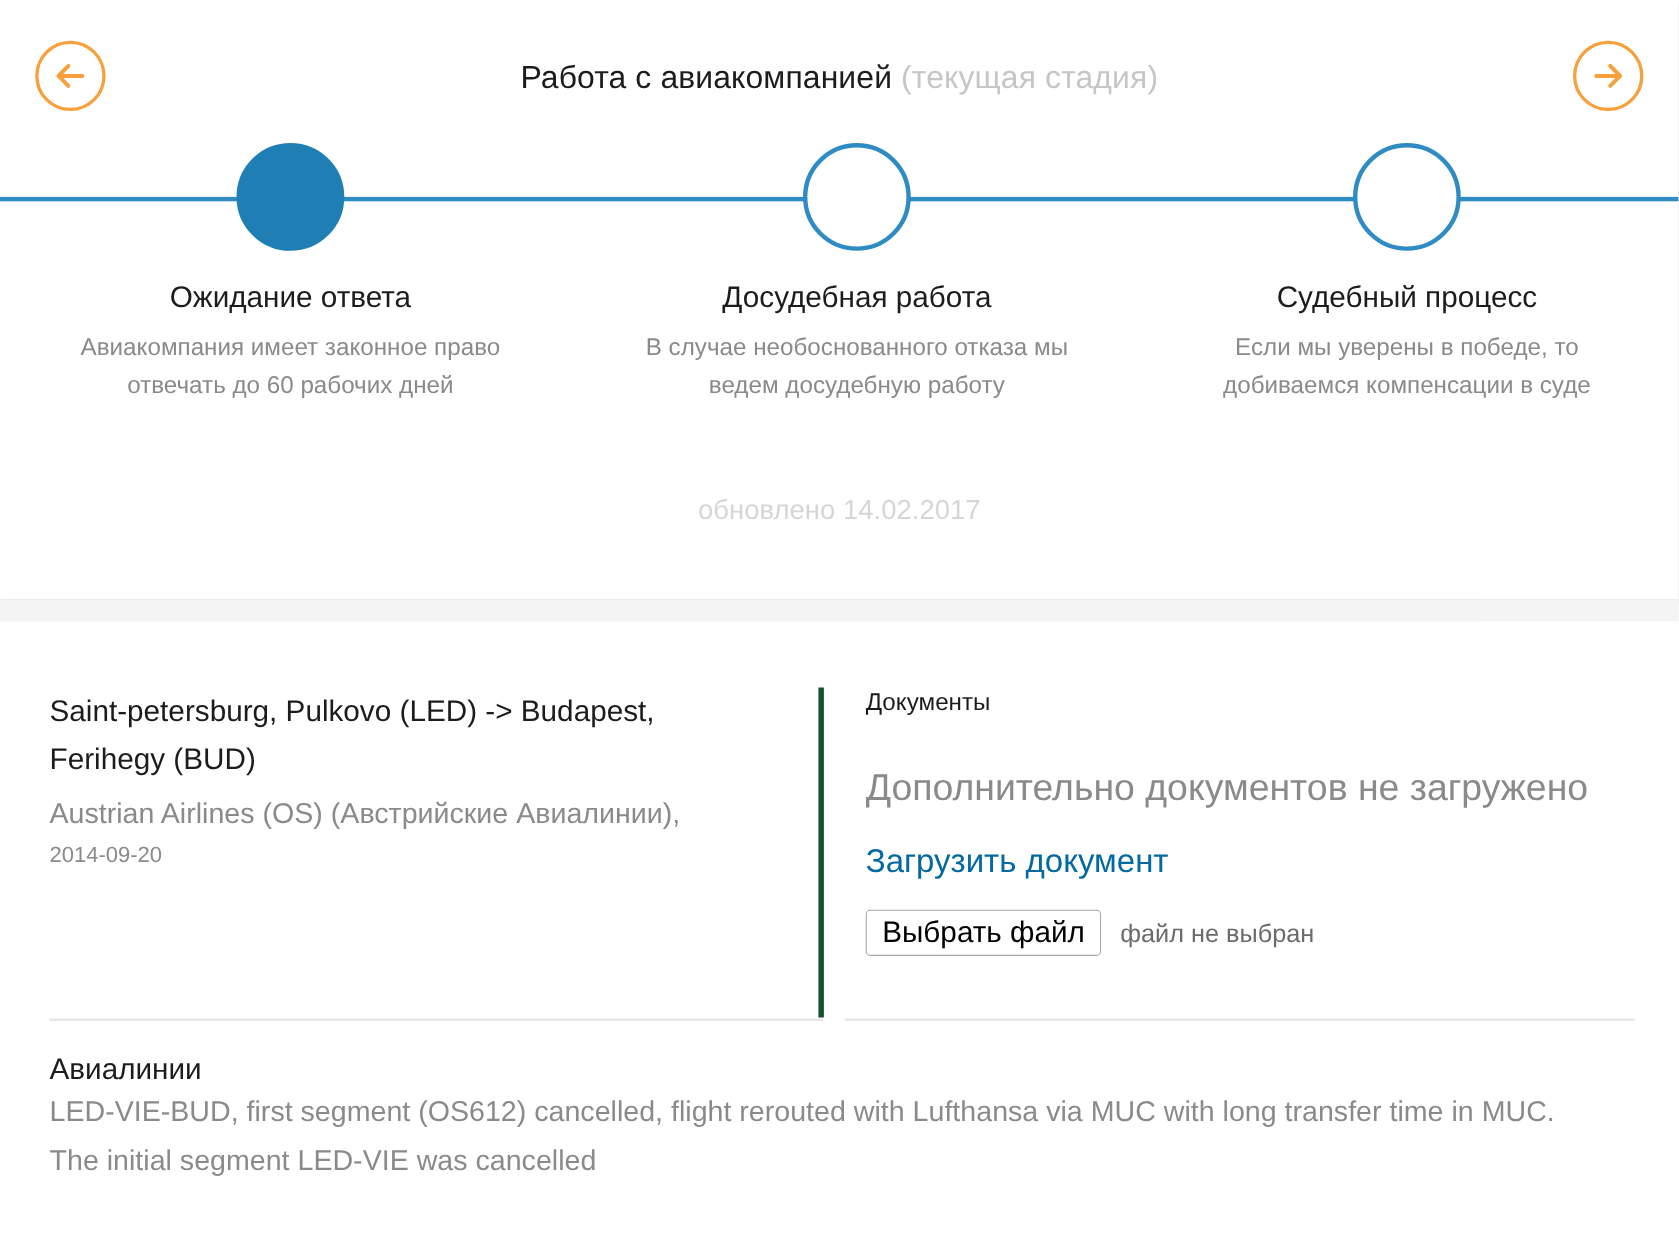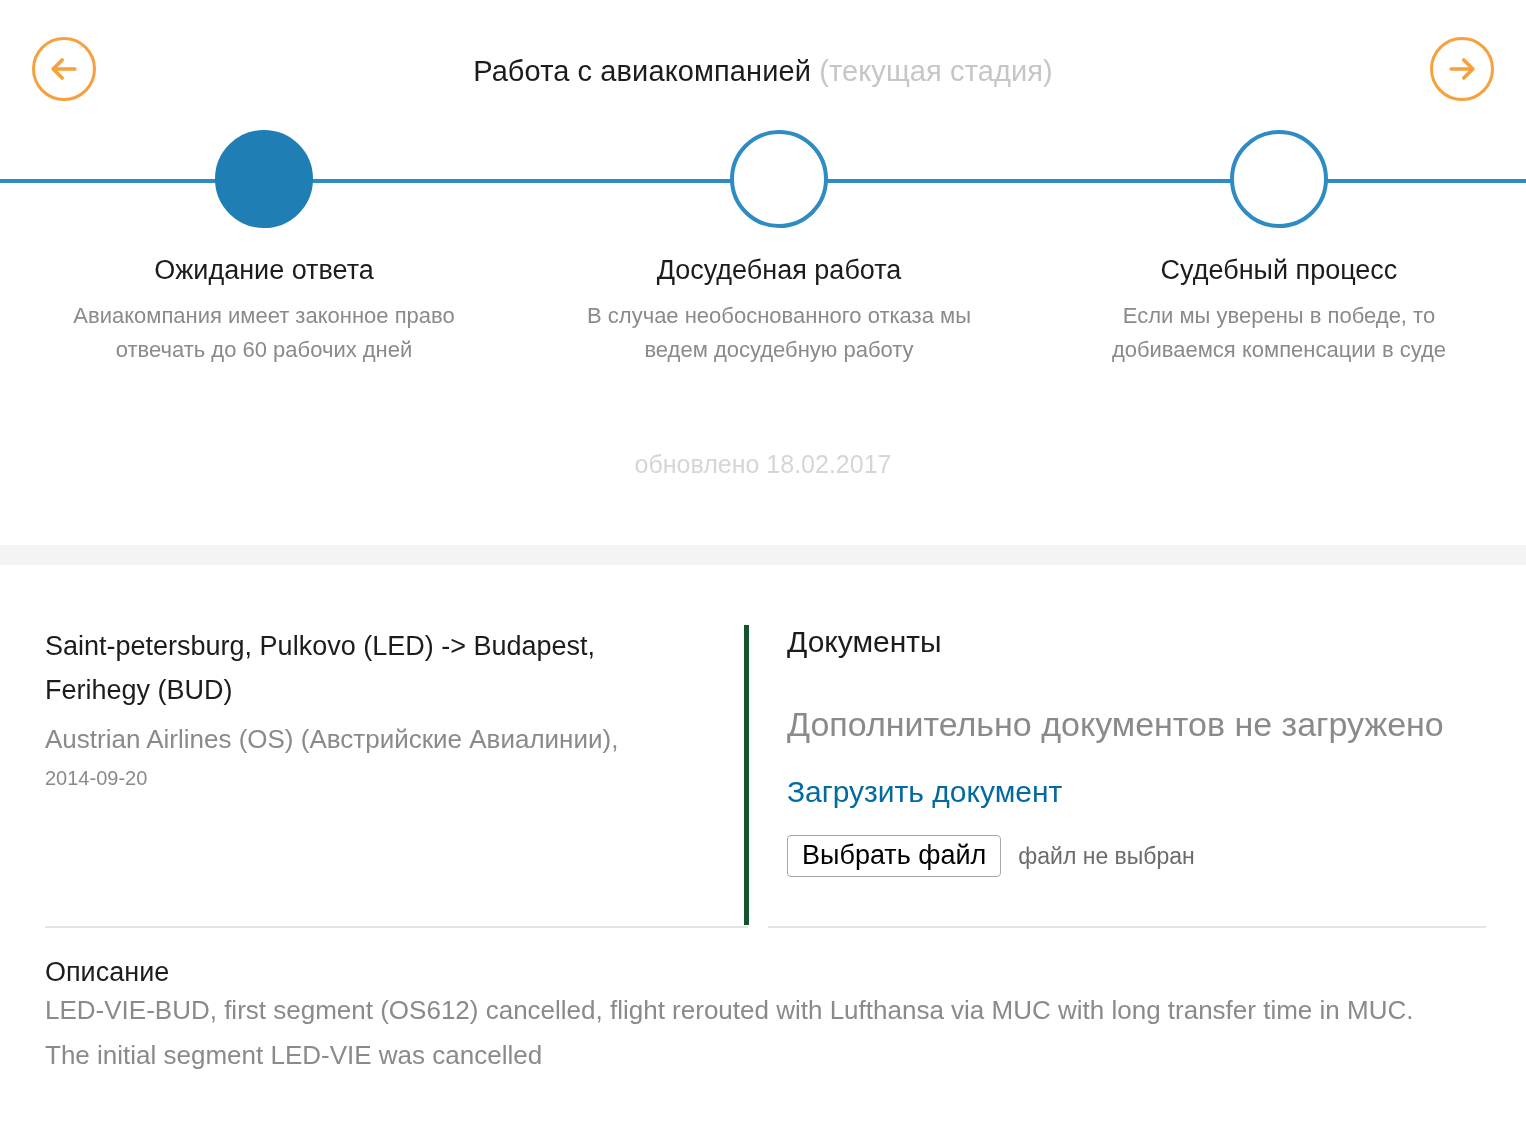--- a/index.html
+++ b/index.html
@@ -191,21 +191,21 @@
     margin-top: 6px;
   }
   .route-date {
     font-size: 20px;
     color: #8a8a8a;
     line-height: 1.66;
     font-weight: 400;
   }
 
   .docs-title {
-    font-size: 30px;
+    font-size: 22px;
     color: #1c1c1c;
     font-weight: 400;
   }
   .docs-empty {
     margin-top: 46px;
     font-size: 34px;
     color: #8a8a8a;
     font-weight: 400;
   }
   .docs-upload {
@@ -318,21 +318,21 @@
       </div>
 
       <div class="step s2">
         <div class="step-dot"></div>
         <div class="step-title">Досудебная работа</div>
         <div class="step-desc">В случае необоснованного отказа мы ведем досудебную работу</div>
       </div>
 
     </div>
 
-    <div class="updated">обновлено 18.02.2017</div>
+    <div class="updated">обновлено 14.02.2017</div>
   </div>
 
   <div class="gap-strip"></div>
 
   <div class="content-card">
 
     <div class="cols">
 
       <div class="col-left">
         <div class="route-title">Saint-petersburg, Pulkovo (LED) -&gt; Budapest, Ferihegy (BUD)</div>
@@ -352,19 +352,19 @@
 
     </div>
 
     <div class="rule-wrap">
       <div class="rule left"></div>
       <div class="rule spacer"></div>
       <div class="rule right"></div>
     </div>
 
     <div class="desc-block">
-      <div class="desc-title">Описание</div>
+      <div class="desc-title">Авиалинии</div>
       <div class="desc-body">LED-VIE-BUD, first segment (OS612) cancelled, flight rerouted with Lufthansa via MUC with long transfer time in MUC. The initial segment LED-VIE was cancelled</div>
     </div>
 
   </div>
 
 </div>
 
 </body></html>

